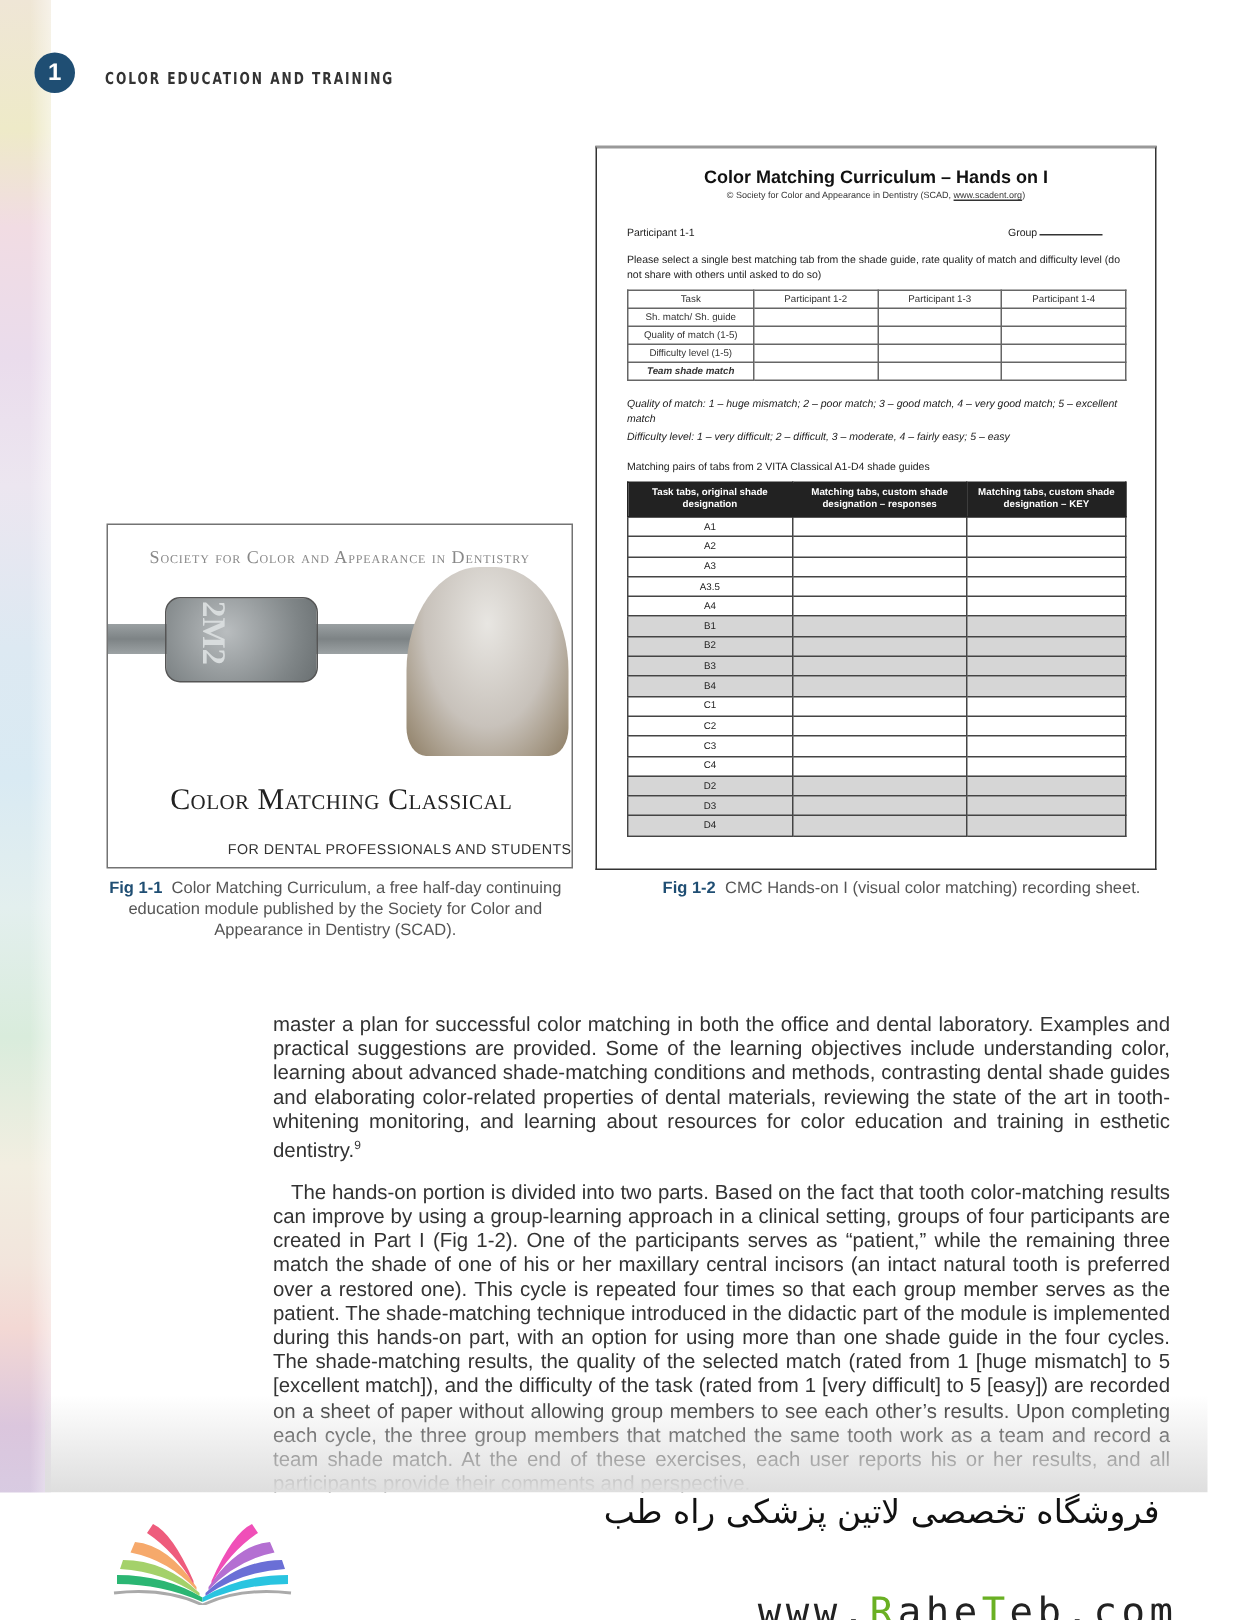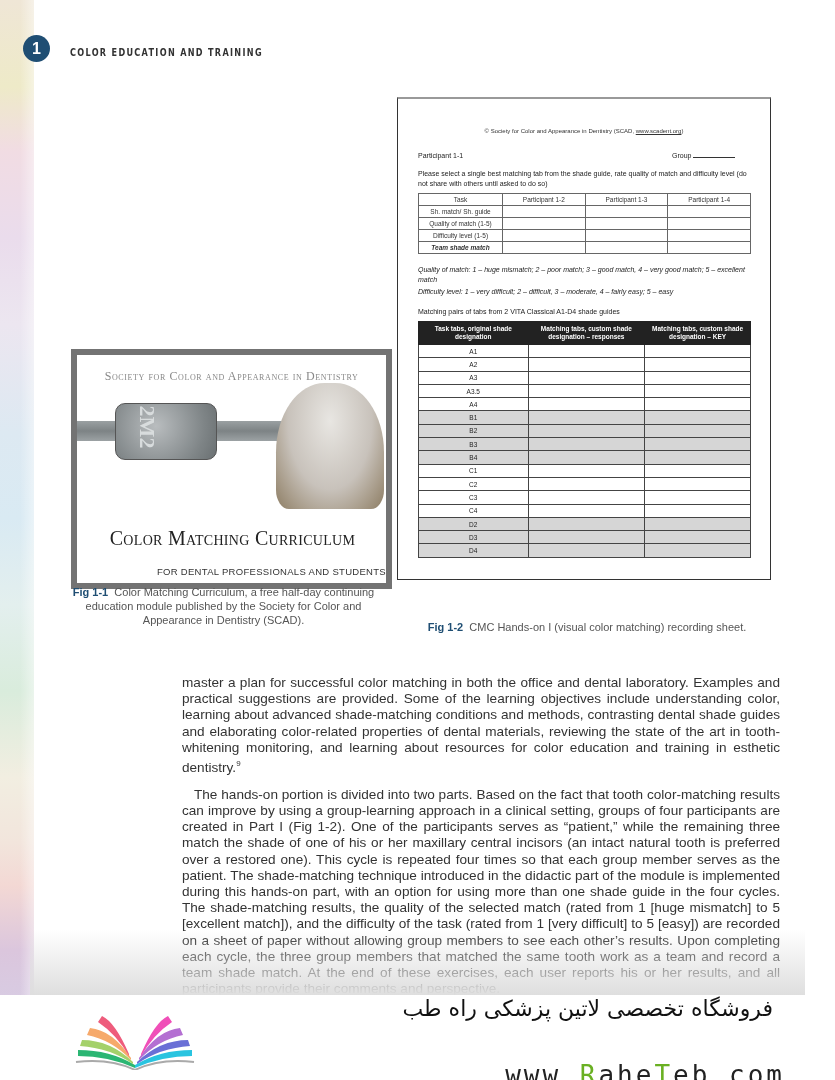--- a/index.html
+++ b/index.html
@@ -3,21 +3,21 @@
 <meta charset="utf-8">
 <style>
   html,body{margin:0;padding:0;}
   body{width:835px;height:1080px;position:relative;overflow:hidden;background:#fff;font-family:"Liberation Sans",sans-serif;color:#222;}
   .edge{position:absolute;left:0;top:0;width:34px;height:1080px;
     background:linear-gradient(180deg,#efe6d6 0%,#eeeac8 8%,#f1dce3 14%,#eadcec 22%,#ece6f0 30%,#dde9f2 40%,#d9eaf3 48%,#e3efee 56%,#d9ecdc 64%,#f2eee1 72%,#f2e5dc 78%,#f3d8d4 82%,#dbc6dd 88%,#d7cde4 94%,#e7e4ee 100%);}
   .edge-fade{position:absolute;left:20px;top:0;width:30px;height:1080px;background:linear-gradient(90deg,rgba(255,255,255,0),#fff);}
   .chap-badge{position:absolute;left:23px;top:35px;width:27px;height:27px;border-radius:50%;background:#1f4e73;color:#fff;font:bold 16px "Liberation Sans",sans-serif;display:flex;align-items:center;justify-content:center;}
   .running-head{position:absolute;left:70px;top:46px;font:bold 11px "DejaVu Sans Condensed","DejaVu Sans",sans-serif;letter-spacing:1.6px;color:#333;transform:scaleX(0.82);transform-origin:left;}
   
-  .fig1{position:absolute;left:71px;top:349px;width:309px;height:228px;border:6px solid #737373;background:#fff;overflow:hidden;}
+  .fig1{position:absolute;left:71px;top:349px;width:309px;height:228px;border:1px solid #737373;background:#fff;overflow:hidden;}
   .fig1 .society{position:absolute;left:0;width:100%;top:14px;text-align:center;font:12px "Liberation Serif",serif;letter-spacing:0.6px;color:#888;font-variant:small-caps;}
   .tab-bar{position:absolute;left:0;top:66px;width:205px;height:20px;background:linear-gradient(180deg,#9aa0a2,#7d8385 50%,#9ca2a4);}
   .tab-head{position:absolute;left:38px;top:48px;width:100px;height:55px;border-radius:10px;background:radial-gradient(circle at 40% 40%,#b9bdbf,#7f8587 70%,#6a7072);border:1px solid #555;}
   .tab-head span{position:absolute;top:10px;left:10px;font:bold 22px "Liberation Serif",serif;color:#d8dcdd;transform:rotate(90deg);}
   .tooth{position:absolute;left:199px;top:28px;width:108px;height:126px;border-radius:45% 45% 12% 12%/55% 55% 15% 15%;background:radial-gradient(ellipse at 50% 30%,#e8e6e2,#c8c2bb 55%,#a89c8a 80%,#8d7d64);}
   .cmc-big{position:absolute;left:0;width:100%;top:140px;text-align:center;font:88px "Liberation Serif",serif;color:#cfcfcf;letter-spacing:-2px;}
   .cmc-title{position:absolute;left:8px;width:295px;top:172px;text-align:center;font:20px "Liberation Serif",serif;color:#222;font-variant:small-caps;letter-spacing:0.3px;}
   .cmc-sub{position:absolute;left:0;width:100%;top:211px;text-align:right;font:9.5px "Liberation Sans",sans-serif;color:#333;letter-spacing:0.3px;}
   .caption{position:absolute;font:11px "Liberation Sans",sans-serif;color:#555;line-height:14px;text-align:center;}
   .caption b{color:#1f4e73;font-weight:bold;}
@@ -55,29 +55,30 @@
 <div class="chap-badge">1</div>
 <div class="running-head">COLOR EDUCATION AND TRAINING</div>
 
 <div class="fig1">
   <div class="society">Society for Color and Appearance in Dentistry</div>
   <div class="tab-bar"></div>
   <div class="tab-head">
       <span>2M2</span>
     </div>
   <div class="tooth"></div>
-  <div class="cmc-title">Color Matching Curriculum</div>
+  <div class="cmc-title">Color Matching Classical</div>
   <div class="cmc-sub">FOR DENTAL PROFESSIONALS AND STUDENTS</div>
 </div>
 <div class="caption" style="left:71px;top:585px;width:305px;">
   <b>Fig 1-1</b>&nbsp;
   <span>Color Matching Curriculum, a free half-day continuing education module published by the Society for Color and Appearance in Dentistry (SCAD).</span>
 </div>
 
 <div class="fig2">
+  <div class="t1">Color Matching Curriculum – Hands on I</div>
   <div class="t2">
     <span>© Society for Color and Appearance in Dentistry (SCAD, </span><u>www.scadent.org</u><span>)</span>
   </div>
   <div class="small" style="left:20px;top:52px;">Participant 1-1</div>
   <div class="small" style="left:274px;top:52px;">
     <span>Group</span> <span style="display:inline-block;width:42px;border-bottom:1px solid #333;"></span>
   </div>
   <div class="small" style="left:20px;top:70px;width:335px;">Please select a single best matching tab from the shade guide, rate quality of match and difficulty level (do not share with others until asked to do so)</div>
 
   <table class="rate">
@@ -206,21 +207,21 @@
           <td></td>
         </tr>
         <tr class="grey">
           <td style="width: 33%;">D4</td>
           <td></td>
           <td></td>
         </tr>
       </tbody>
   </table>
 </div>
-<div class="caption" style="left:397px;top:585px;width:380px;margin-top:35px;">
+<div class="caption" style="left:411px;top:585px;width:380px;">
   <b>Fig 1-2</b>&nbsp;
   <span>CMC Hands-on I (visual color matching) recording sheet.</span>
 </div>
 
 <div class="body-text">
   <p><span>master a plan for successful color matching in both the office and dental laboratory. Examples and practical suggestions are provided. Some of the learning objectives include understanding color, learning about advanced shade-matching conditions and methods, contrasting dental shade guides and elaborating color-related properties of dental materials, reviewing the state of the art in tooth-whitening monitoring, and learning about resources for color education and training in esthetic dentistry.</span><sup style="font-size:8px;">9</sup></p>
   <p class="indent">The hands-on portion is divided into two parts. Based on the fact that tooth color-matching results can improve by using a group-learning approach in a clinical setting, groups of four participants are created in Part I (Fig 1-2). One of the participants serves as “patient,” while the remaining three match the shade of one of his or her maxillary central incisors (an intact natural tooth is preferred over a restored one). This cycle is repeated four times so that each group member serves as the patient. The shade-matching technique introduced in the didactic part of the module is implemented during this hands-on part, with an option for using more than one shade guide in the four cycles. The shade-matching results, the quality of the selected match (rated from 1 [huge mismatch] to 5 [excellent match]), and the difficulty of the task (rated from 1 [very difficult] to 5 [easy]) are recorded on a sheet of paper without allowing group members to see each other’s results. Upon completing each cycle, the three group members that matched the same tooth work as a team and record a team shade match. At the end of these exercises, each user reports his or her results, and all participants provide their comments and perspective.</p>
 </div>
 <div class="bottom-shade"></div>
 

